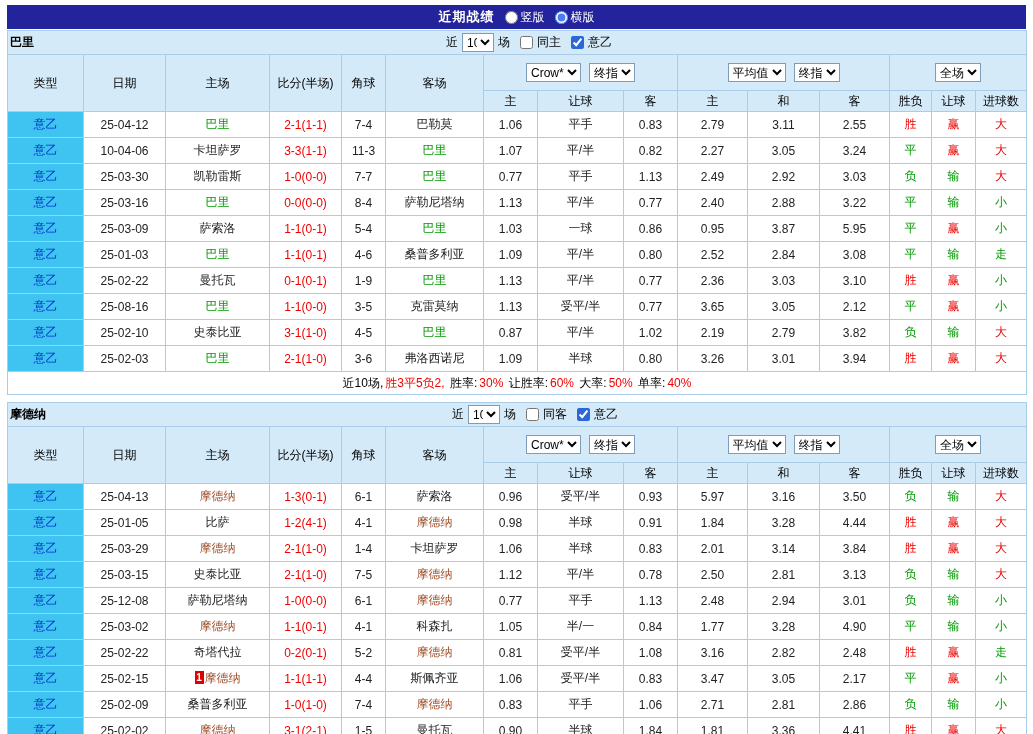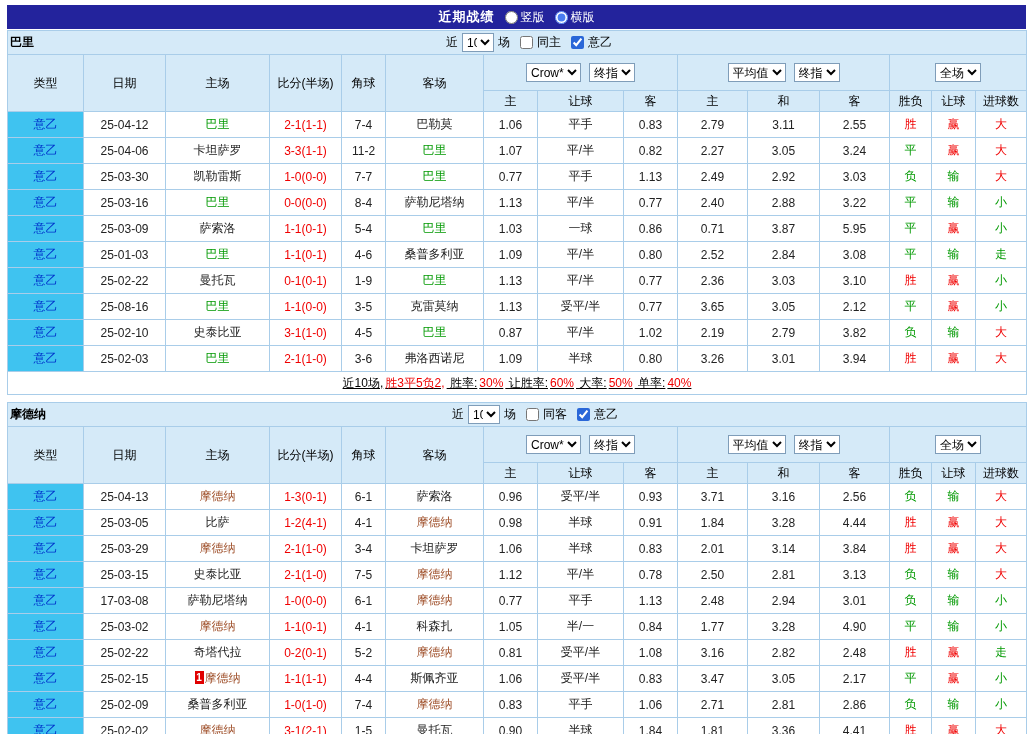--- a/index.html
+++ b/index.html
@@ -31,21 +31,21 @@
 
   .type-cell { background: #3fc3f0 !important; color: #0034cc; font-weight: bold; }
   .date-cell, .corner-cell, .odds-cell, .team-cell { color: #222; }
   .score-cell { color: #f00000; }
   .c-red { color: #f00000; }
   .c-green { color: #009900; }
   .c-black { color: #000; }
 
   .badge { display: inline-block; background: #e00000; color: #fff; font-size: 10px; line-height: 13px; height: 13px; min-width: 9px; padding: 0 1px; margin-right: 1px; font-weight: bold; vertical-align: 1px; }
 
-  .summary { height: 23px; background: #fff; text-decoration: underline; }
+  .summary { height: 23px; background: #fff; }
   .summary span { margin: 0 1px; }
 </style>
 </head>
 <body>
 
 <div class="page">
   <div class="title-bar">
     <span class="title">近期战绩</span>
     <label class="radio-label">
       <input type="radio" name="layout" style="">
@@ -128,24 +128,24 @@
             <td class="odds-cell">0.83</td>
             <td class="odds-cell">2.79</td>
             <td class="odds-cell">3.11</td>
             <td class="odds-cell">2.55</td>
             <td class="res-cell c-red">胜</td>
             <td class="res-cell c-red">赢</td>
             <td class="res-cell c-red">大</td>
           </tr>
           <tr>
             <td class="type-cell">意乙</td>
-            <td class="date-cell">25-04-06</td>
+            <td class="date-cell">10-04-06</td>
             <td class="team-cell"><span>卡坦萨罗</span></td>
             <td class="score-cell">3-3(1-1)</td>
-            <td class="corner-cell">11-2</td>
+            <td class="corner-cell">11-3</td>
             <td class="team-cell"><span style="color: rgb(0, 153, 0);">巴里</span></td>
             <td class="odds-cell">1.07</td>
             <td class="odds-cell">平/半</td>
             <td class="odds-cell">0.82</td>
             <td class="odds-cell">2.27</td>
             <td class="odds-cell">3.05</td>
             <td class="odds-cell">3.24</td>
             <td class="res-cell c-green">平</td>
             <td class="res-cell c-red">赢</td>
             <td class="res-cell c-red">大</td>
@@ -187,21 +187,21 @@
           <tr>
             <td class="type-cell">意乙</td>
             <td class="date-cell">25-03-09</td>
             <td class="team-cell"><span>萨索洛</span></td>
             <td class="score-cell">1-1(0-1)</td>
             <td class="corner-cell">5-4</td>
             <td class="team-cell"><span style="color: rgb(0, 153, 0);">巴里</span></td>
             <td class="odds-cell">1.03</td>
             <td class="odds-cell">一球</td>
             <td class="odds-cell">0.86</td>
-            <td class="odds-cell">0.71</td>
+            <td class="odds-cell">0.95</td>
             <td class="odds-cell">3.87</td>
             <td class="odds-cell">5.95</td>
             <td class="res-cell c-green">平</td>
             <td class="res-cell c-red">赢</td>
             <td class="res-cell c-green">小</td>
           </tr>
           <tr>
             <td class="type-cell">意乙</td>
             <td class="date-cell">25-01-03</td>
             <td class="team-cell"><span style="color: rgb(0, 153, 0);">巴里</span></td>
@@ -355,50 +355,50 @@
           <tr>
             <td class="type-cell">意乙</td>
             <td class="date-cell">25-04-13</td>
             <td class="team-cell"><span style="color: rgb(160, 82, 45);">摩德纳</span></td>
             <td class="score-cell">1-3(0-1)</td>
             <td class="corner-cell">6-1</td>
             <td class="team-cell"><span>萨索洛</span></td>
             <td class="odds-cell">0.96</td>
             <td class="odds-cell">受平/半</td>
             <td class="odds-cell">0.93</td>
-            <td class="odds-cell">3.71</td>
+            <td class="odds-cell">5.97</td>
             <td class="odds-cell">3.16</td>
-            <td class="odds-cell">2.56</td>
+            <td class="odds-cell">3.50</td>
             <td class="res-cell c-green">负</td>
             <td class="res-cell c-green">输</td>
             <td class="res-cell c-red">大</td>
           </tr>
           <tr>
             <td class="type-cell">意乙</td>
-            <td class="date-cell">25-03-05</td>
+            <td class="date-cell">25-01-05</td>
             <td class="team-cell"><span>比萨</span></td>
             <td class="score-cell">1-2(4-1)</td>
             <td class="corner-cell">4-1</td>
             <td class="team-cell"><span style="color: rgb(160, 82, 45);">摩德纳</span></td>
             <td class="odds-cell">0.98</td>
             <td class="odds-cell">半球</td>
             <td class="odds-cell">0.91</td>
             <td class="odds-cell">1.84</td>
             <td class="odds-cell">3.28</td>
             <td class="odds-cell">4.44</td>
             <td class="res-cell c-red">胜</td>
             <td class="res-cell c-red">赢</td>
             <td class="res-cell c-red">大</td>
           </tr>
           <tr>
             <td class="type-cell">意乙</td>
             <td class="date-cell">25-03-29</td>
             <td class="team-cell"><span style="color: rgb(160, 82, 45);">摩德纳</span></td>
             <td class="score-cell">2-1(1-0)</td>
-            <td class="corner-cell">3-4</td>
+            <td class="corner-cell">1-4</td>
             <td class="team-cell"><span>卡坦萨罗</span></td>
             <td class="odds-cell">1.06</td>
             <td class="odds-cell">半球</td>
             <td class="odds-cell">0.83</td>
             <td class="odds-cell">2.01</td>
             <td class="odds-cell">3.14</td>
             <td class="odds-cell">3.84</td>
             <td class="res-cell c-red">胜</td>
             <td class="res-cell c-red">赢</td>
             <td class="res-cell c-red">大</td>
@@ -415,21 +415,21 @@
             <td class="odds-cell">0.78</td>
             <td class="odds-cell">2.50</td>
             <td class="odds-cell">2.81</td>
             <td class="odds-cell">3.13</td>
             <td class="res-cell c-green">负</td>
             <td class="res-cell c-green">输</td>
             <td class="res-cell c-red">大</td>
           </tr>
           <tr>
             <td class="type-cell">意乙</td>
-            <td class="date-cell">17-03-08</td>
+            <td class="date-cell">25-12-08</td>
             <td class="team-cell"><span>萨勒尼塔纳</span></td>
             <td class="score-cell">1-0(0-0)</td>
             <td class="corner-cell">6-1</td>
             <td class="team-cell"><span style="color: rgb(160, 82, 45);">摩德纳</span></td>
             <td class="odds-cell">0.77</td>
             <td class="odds-cell">平手</td>
             <td class="odds-cell">1.13</td>
             <td class="odds-cell">2.48</td>
             <td class="odds-cell">2.94</td>
             <td class="odds-cell">3.01</td>

